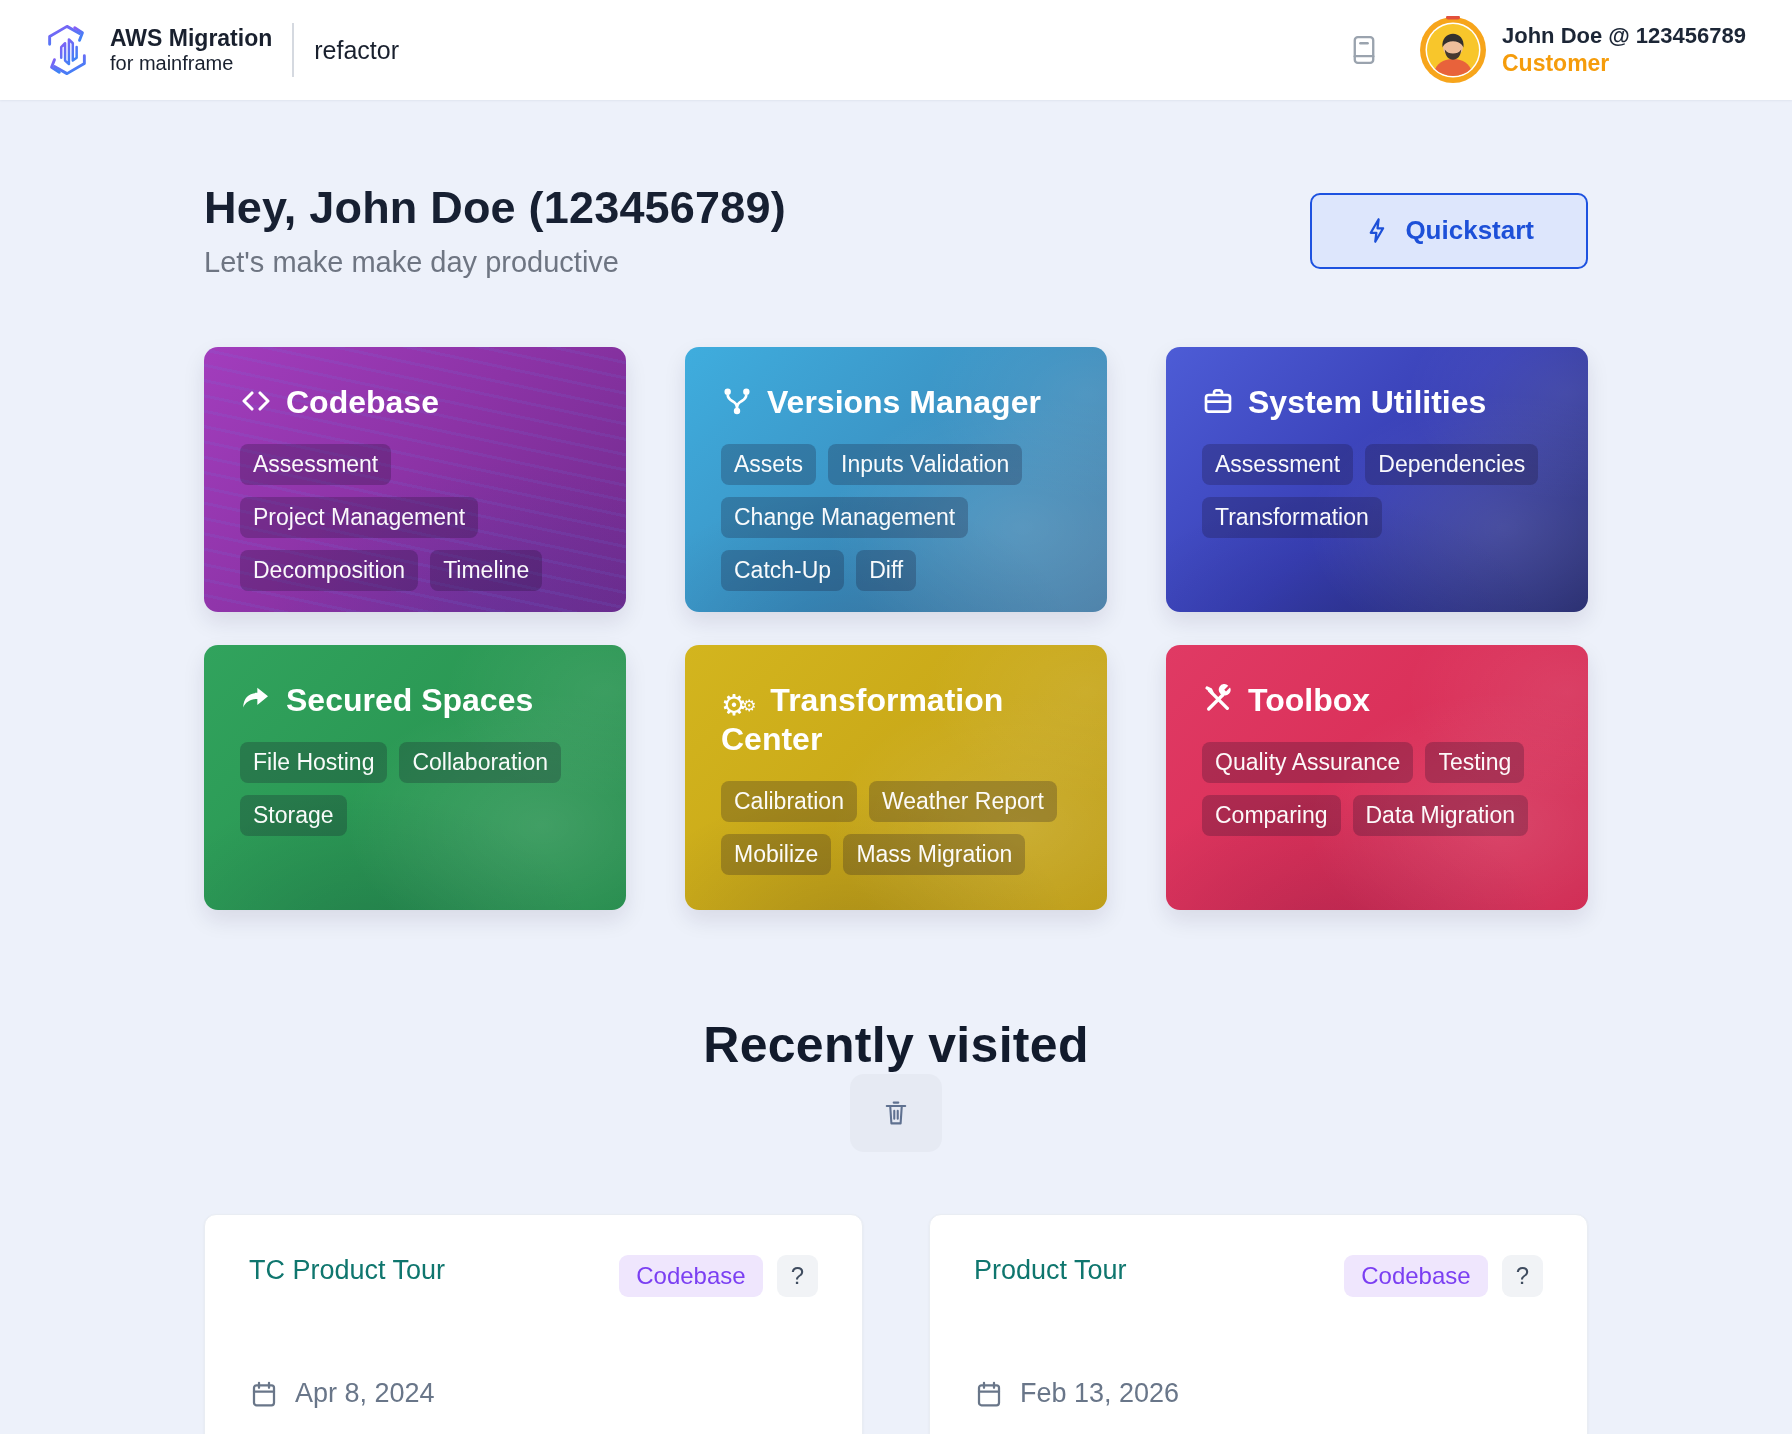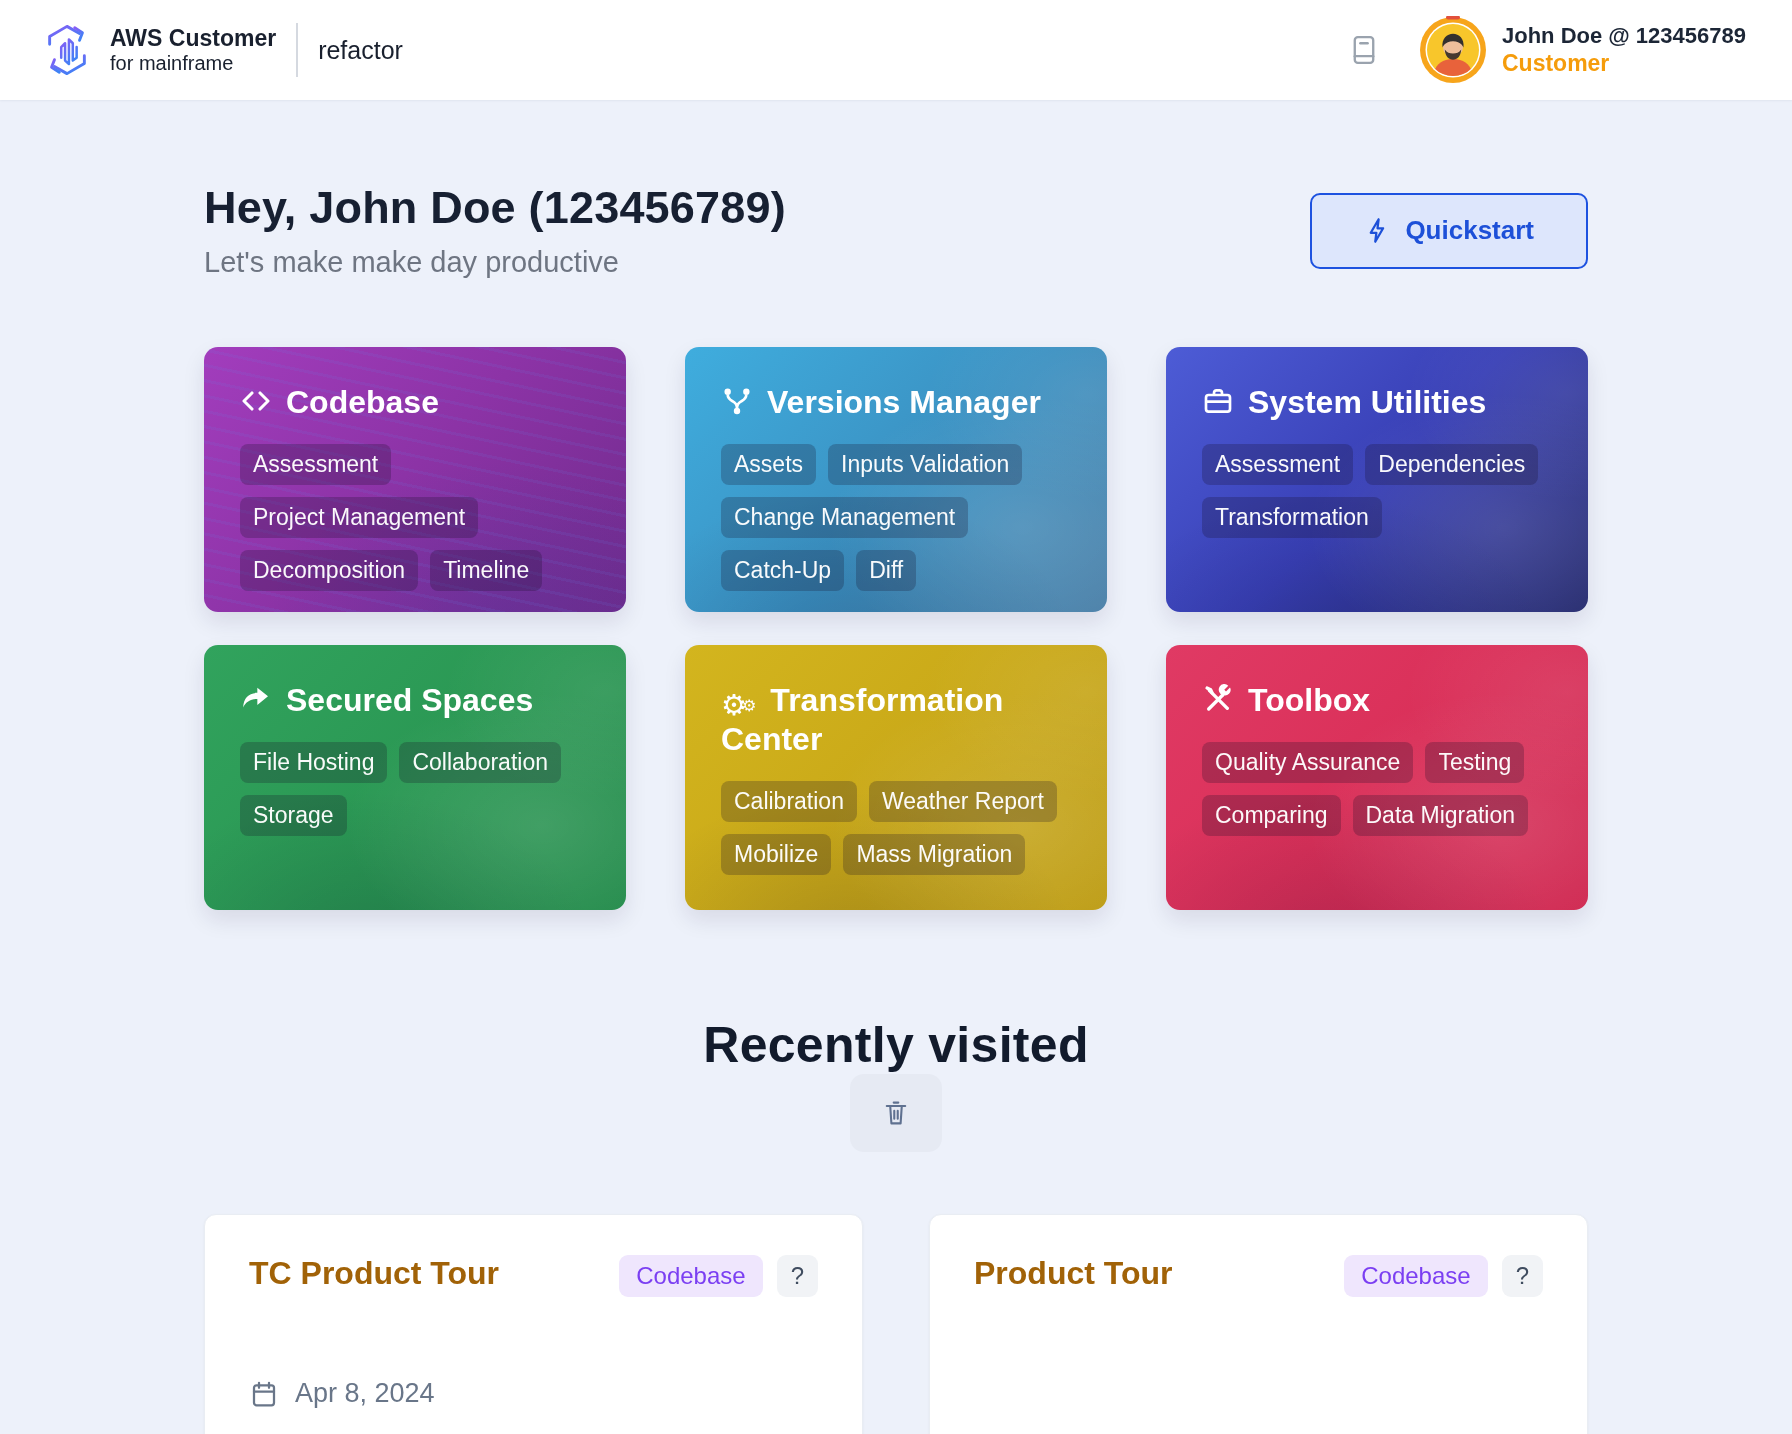--- a/index.html
+++ b/index.html
@@ -85,21 +85,21 @@
     width:92px; height:78px; border:none; border-radius:14px; background:#e6eaf3;
     display:flex; align-items:center; justify-content:center; cursor:pointer;
   }
   .recent-grid { margin-top:62px; display:grid; grid-template-columns:repeat(2,659px); justify-content:space-between; }
   .rcard {
     height:238px; background:#fff; border:1px solid #e9edf3; border-radius:12px;
     padding:40px 44px 42px; display:flex; flex-direction:column; justify-content:space-between;
     box-shadow:0 1px 3px rgba(16,24,40,.05); cursor:pointer;
   }
   .rtop { display:flex; justify-content:space-between; align-items:flex-start; }
-  .rtitle { font-size:32px; font-weight:700; color:#a16207; }
+  .rtitle { font-size:27px; font-weight:400; color:#0f766e; }
   .rbadges { display:flex; align-items:center; gap:14px; }
   .rbadge { background:#efe6fd; color:#7b3ff2; font-size:24px; padding:7px 17px; border-radius:9px; }
   .rhelp { background:#f1f3f6; color:#3f4c5f; font-size:24px; padding:7px 14px; border-radius:9px; cursor:pointer; }
   .rdate { display:flex; align-items:center; gap:16px; font-size:27px; color:#697689; }
 </style>
 </head>
 <body>
 
 <header class="app-header">
   <div class="brand">
@@ -110,21 +110,21 @@
             <stop offset="1" stop-color="#3c83f6"></stop>
         </linearGradient>
       </defs>
       <path d="M10 24v-8l18-10.5 13 7.5" stroke="url(#lg)" stroke-width="3" stroke-linecap="round" stroke-linejoin="round"></path>
       <path d="M36 7l8 5-3 8" stroke="url(#lg)" stroke-width="3" stroke-linecap="round" stroke-linejoin="round" fill="none"></path>
       <path d="M46 36v8L28 54.5 15 47" stroke="url(#lg)" stroke-width="3" stroke-linecap="round" stroke-linejoin="round"></path>
       <path d="M20 53l-8-5 3-8" stroke="url(#lg)" stroke-width="3" stroke-linecap="round" stroke-linejoin="round" fill="none"></path>
       <path d="M22 38V27l4-4v18l4 3.5V19l4 4v18M34 41l4-3V27" stroke="url(#lg)" stroke-width="2.6" stroke-linecap="round" stroke-linejoin="round"></path>
     </svg>
     <div class="brand-text">
-      <div class="brand-title">AWS Customer</div>
+      <div class="brand-title">AWS Migration</div>
       <div class="brand-subtitle">for mainframe</div>
     </div>
   </div>
   <div class="brand-divider"></div>
   <div class="product-name">refactor</div>
   <div class="header-spacer"></div>
   <button class="notebook-btn" title="">
     <svg width="30" height="32" viewBox="0 0 24 26" fill="none" stroke="#9aa3ae" stroke-width="1.9" stroke-linecap="round">
       <rect x="4.5" y="2.5" width="15" height="21" rx="2.5"></rect>
       <path d="M9 7.5h6"></path>
@@ -302,16 +302,23 @@
     </article>
 
     <article class="rcard">
       <div class="rtop">
         <h3 class="rtitle">Product Tour</h3>
         <div class="rbadges">
           <span class="rbadge">Codebase</span>
           <span class="rhelp">?</span>
         </div>
       </div>
+      <div class="rdate">
+        <svg width="30" height="30" viewBox="0 0 24 24" fill="none" stroke="#697689" stroke-width="1.8" stroke-linecap="round">
+          <rect x="4" y="5" width="16" height="16" rx="2"></rect>
+            <path d="M8 3v4M16 3v4M4 10h16"></path>
+        </svg>
+        <span>Feb 13, 2026</span>
+      </div>
     </article>
 
   </section>
 </main>
 
 </body></html>

